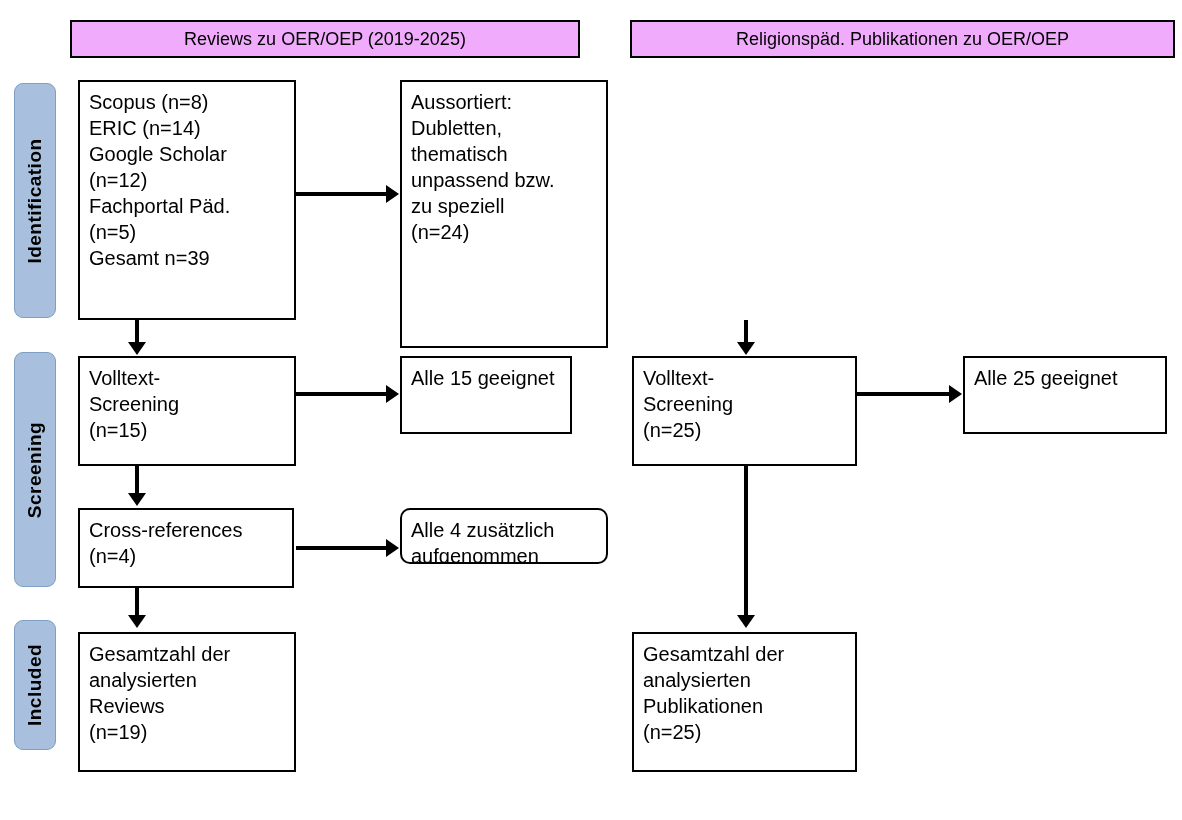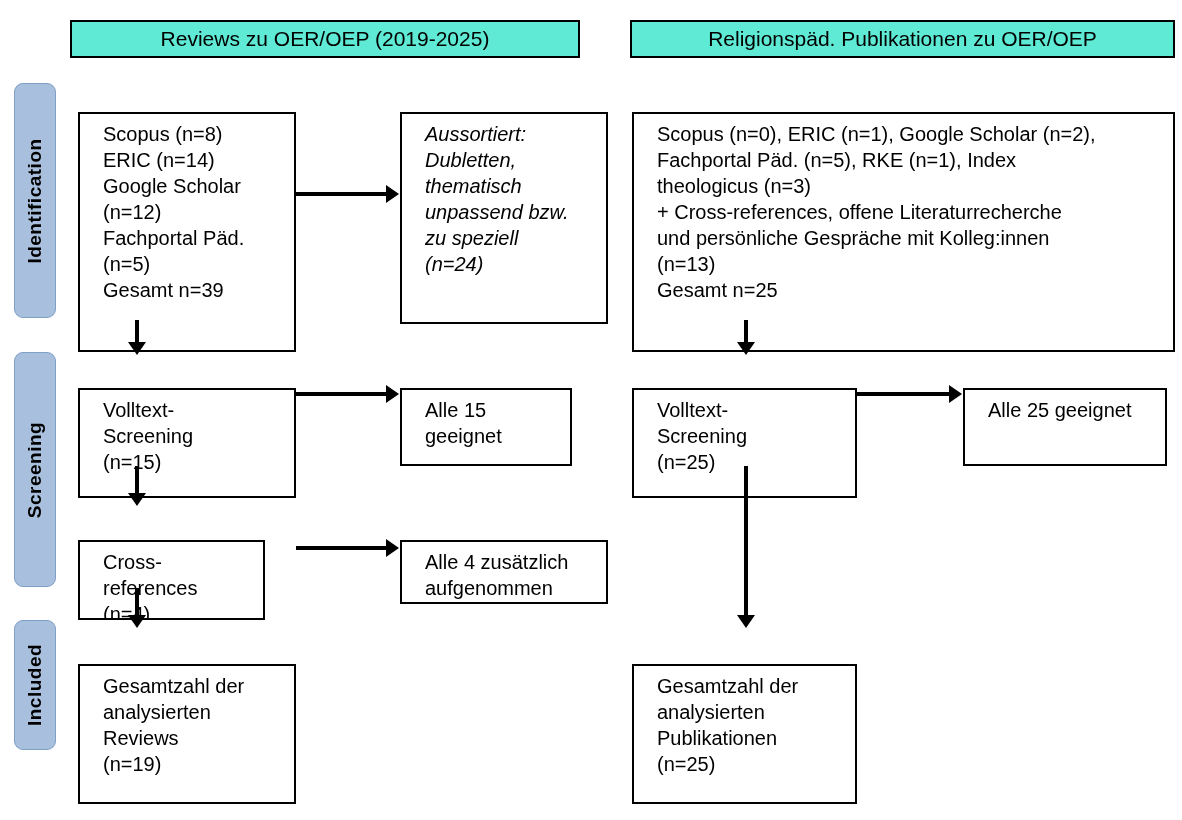--- a/index.html
+++ b/index.html
@@ -17,26 +17,26 @@
   }
   #stage {
     position: absolute;
     left: 0;
     top: 0;
     width: 1182px;
     height: 820px;
   }
   .abs { position: absolute; box-sizing: border-box; }
   .hdr {
-    background: #5eead4;
+    background: #f0abfc;
     border: 2px solid #000000;
     display: flex;
     align-items: center;
     justify-content: center;
-    font-size: 21px;
+    font-size: 18px;
     line-height: 1.15;
     text-align: center;
     padding: 2px 6px;
   }
 
   
   .stage-label {
     background: #a8c0dd;
     border: 1px solid #7f9fc4;
     border-radius: 9px;
@@ -51,24 +51,23 @@
     white-space: nowrap;
     letter-spacing: 0.5px;
   }
 
   
   .box {
     background: #ffffff;
     border: 2px solid #000000;
     font-size: 20px;
     line-height: 1.30;
-    padding: 7px 23px;
+    padding: 7px 9px;
     white-space: pre-line;
     overflow: hidden;
-    margin-top: 32px;
   }
 
   
   .arrow-line {
     background: #000000;
     position: absolute;
   }
   .arrow-head {
     position: absolute;
     width: 0;
@@ -107,21 +106,21 @@
   </div>
 
   <div class="abs box" style="left:78px; top:80px; width:218px; height:240px;">Scopus (n=8)
 ERIC (n=14)
 Google Scholar
 (n=12)
 Fachportal Päd.
 (n=5)
 Gesamt n=39</div>
 
-  <div class="abs box" style="left:400px; top:80px; width:208px; height:212px;font-style:italic;">Aussortiert:
+  <div class="abs box" style="left:400px; top:80px; width:208px; height:268px;">Aussortiert:
 Dubletten,
 thematisch
 unpassend bzw.
 zu speziell
 (n=24)</div>
 
   <div class="abs arrow-line" style="left:296px; top:192px; width:92px; height:4px;"></div>
   <div class="abs arrow-head right" style="left:386px; top:185px;"></div>
 
   <div class="abs arrow-line" style="left:135px; top:320px; width:4px; height:27px;"></div>
@@ -132,44 +131,37 @@
 (n=15)</div>
 
   <div class="abs box" style="left:400px; top:356px; width:172px; height:78px;">Alle 15 geeignet</div>
 
   <div class="abs arrow-line" style="left:296px; top:392px; width:92px; height:4px;"></div>
   <div class="abs arrow-head right" style="left:386px; top:385px;"></div>
 
   <div class="abs arrow-line" style="left:135px; top:466px; width:4px; height:32px;"></div>
   <div class="abs arrow-head down" style="left:128px; top:493px;"></div>
 
-  <div class="abs box" style="left:78px; top:508px; width:187px; height:80px;">Cross-references
+  <div class="abs box" style="left:78px; top:508px; width:216px; height:80px;">Cross-references
 (n=4)</div>
 
-  <div class="abs box" style="left:400px; top:508px; width:208px; height:64px;">Alle 4 zusätzlich
+  <div class="abs box" style="left:400px; top:508px; width:208px; height:56px;border-radius:10px;">Alle 4 zusätzlich
 aufgenommen</div>
 
   <div class="abs arrow-line" style="left:296px; top:546px; width:92px; height:4px;"></div>
   <div class="abs arrow-head right" style="left:386px; top:539px;"></div>
 
   <div class="abs arrow-line" style="left:135px; top:588px; width:4px; height:32px;"></div>
   <div class="abs arrow-head down" style="left:128px; top:615px;"></div>
 
   <div class="abs box" style="left:78px; top:632px; width:218px; height:140px;">Gesamtzahl der
 analysierten
 Reviews
 (n=19)</div>
 
-  <div class="abs box" style="left:632px; top:80px; width:543px; height:240px;">Scopus (n=0), ERIC (n=1), Google Scholar (n=2),
-Fachportal Päd. (n=5), RKE (n=1), Index
-theologicus (n=3)
-+ Cross-references, offene Literaturrecherche
-und persönliche Gespräche mit Kolleg:innen
-(n=13)
-Gesamt n=25</div>
 
   <div class="abs arrow-line" style="left:744px; top:320px; width:4px; height:27px;"></div>
   <div class="abs arrow-head down" style="left:737px; top:342px;"></div>
 
   <div class="abs box" style="left:632px; top:356px; width:225px; height:110px;">Volltext-
 Screening
 (n=25)</div>
 
   <div class="abs box" style="left:963px; top:356px; width:204px; height:78px;">Alle 25 geeignet</div>
 

